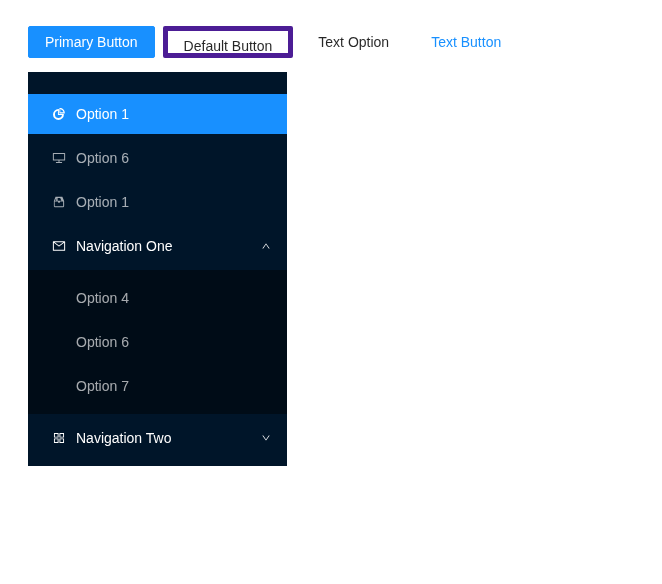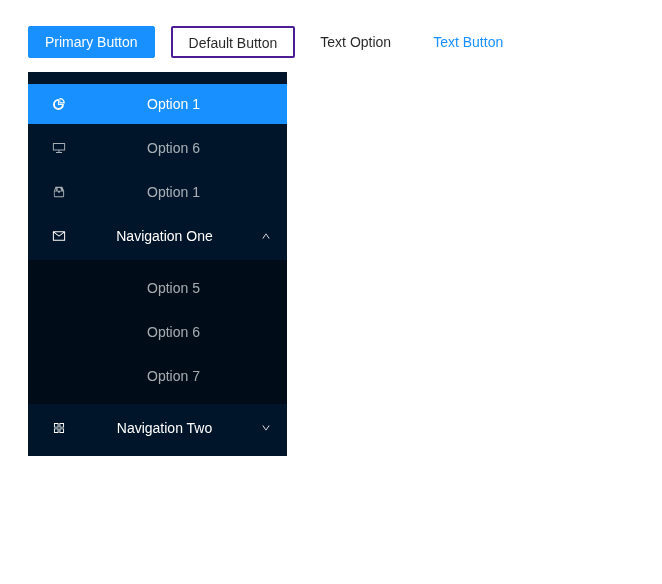--- a/index.html
+++ b/index.html
@@ -39,23 +39,23 @@
     font-family: "Liberation Sans", sans-serif;
     text-align: center;
   }
   .btn-primary {
     background: #1890ff;
     border-color: #1890ff;
     color: #ffffff;
   }
   .btn-default {
     background: #ffffff;
-    border: 2px solid #4c1d95;
-    color: rgba(0,0,0,0.85);
-    margin-left: 16px;
+    border: 5px solid #4c1d95;
+    color: rgba(0,0,0,0.85);
+    margin-left: 8px;
   }
   .btn-dashed {
     background: #ffffff;
     border: 1px dashed #d9d9d9;
     color: rgba(0,0,0,0.85);
     margin-left: 8px;
   }
   .btn-text {
     color: rgba(0,0,0,0.85);
     margin-left: 8px;
@@ -65,25 +65,24 @@
     margin-left: 8px;
   }
 
   
   .menu {
     position: absolute;
     left: 28px;
     top: 72px;
     width: 259px;
     background: #001529;
-    padding-top: 8px;
+    padding-top: 18px;
     padding-bottom: 4px;
     box-sizing: border-box;
     overflow: hidden;
-    text-align: center;
   }
   .menu-item {
     height: 40px;
     display: flex;
     align-items: center;
     padding-left: 24px;
     padding-right: 16px;
     box-sizing: border-box;
     color: rgba(255,255,255,0.65);
     font-size: 14px;
@@ -187,21 +186,21 @@
     <span class="label">Navigation One</span>
     <span class="arrow">
       <svg viewBox="0 0 1024 1024" fill="currentColor">
           <path d="M890.5 755.3L537.9 269.2c-12.8-17.6-39-17.6-51.7 0L133.5 755.3A8 8 0 0 0 140 768h75c5.1 0 9.9-2.5 12.9-6.6L512 369.8l284.1 391.6c3 4.1 7.8 6.6 12.9 6.6h75c6.5 0 10.3-7.4 6.5-12.7z"></path>
         </svg>
     </span>
   </div>
 
   <div class="submenu">
     <div class="menu-item">
-      <span class="label">Option 5</span>
+      <span class="label">Option 4</span>
     </div>
     <div class="menu-item">
       <span class="label">Option 6</span>
     </div>
     <div class="menu-item">
       <span class="label">Option 7</span>
     </div>
   </div>
 
   <div class="menu-item submenu-title">

